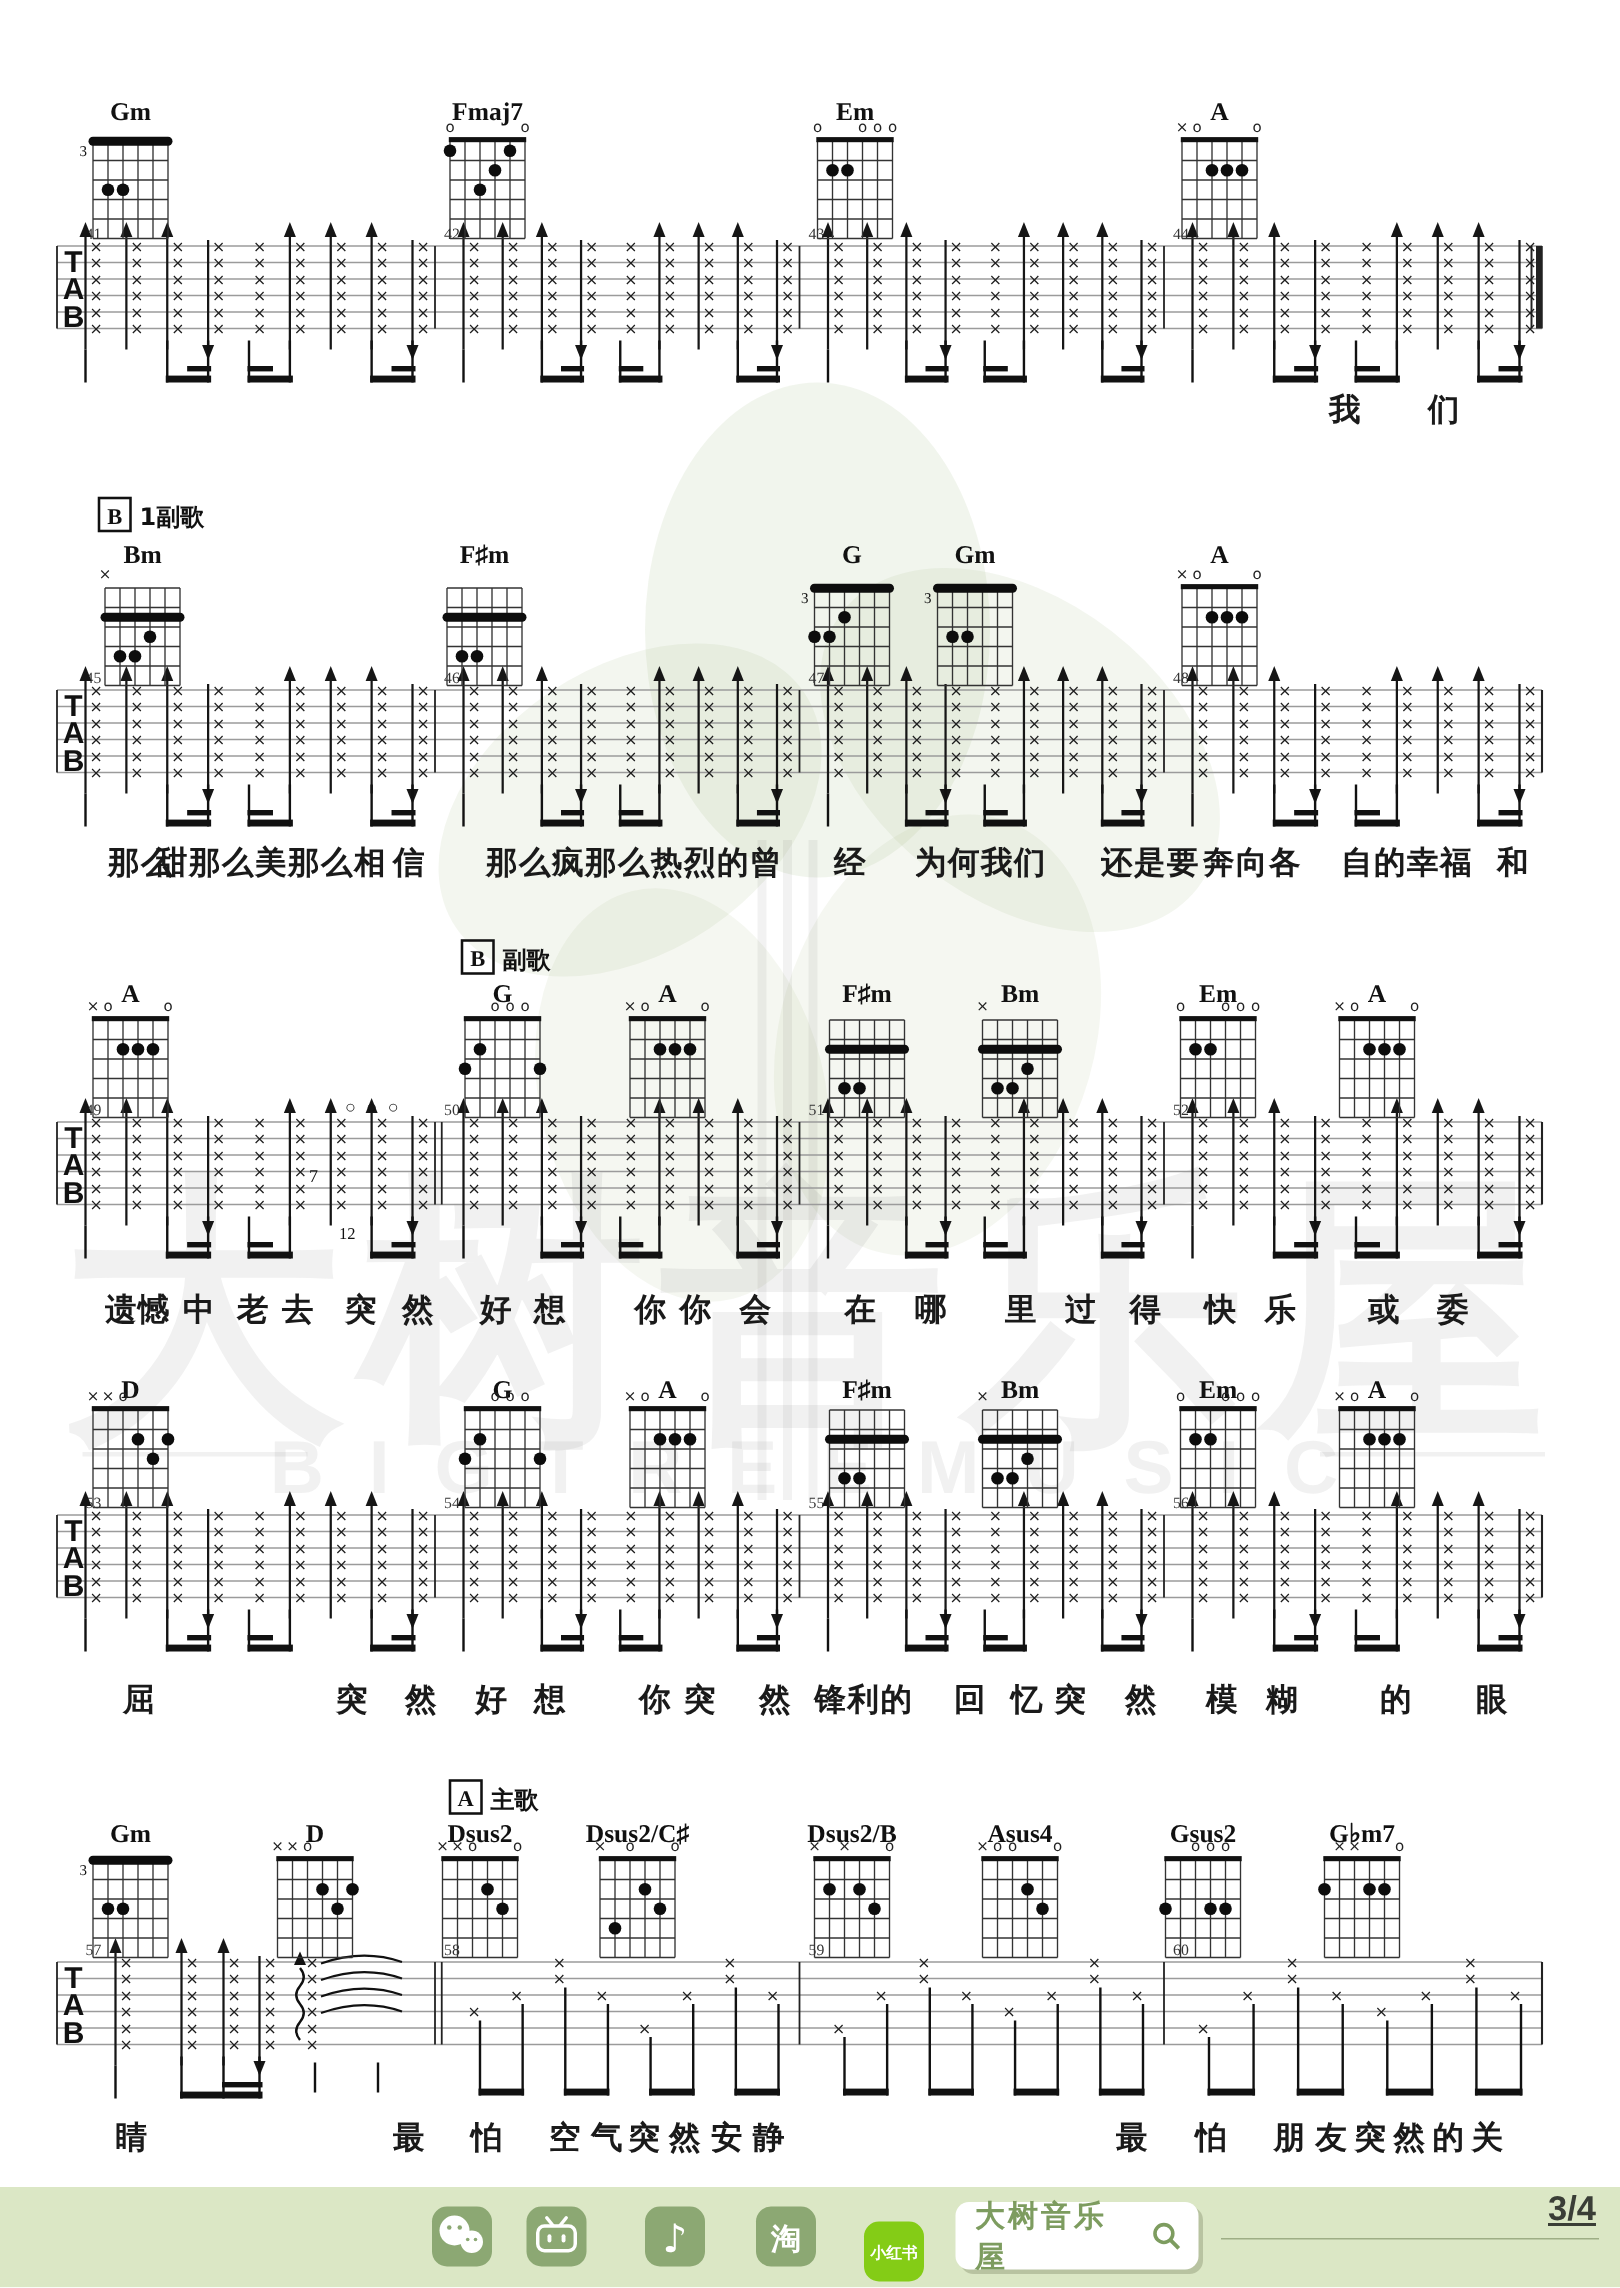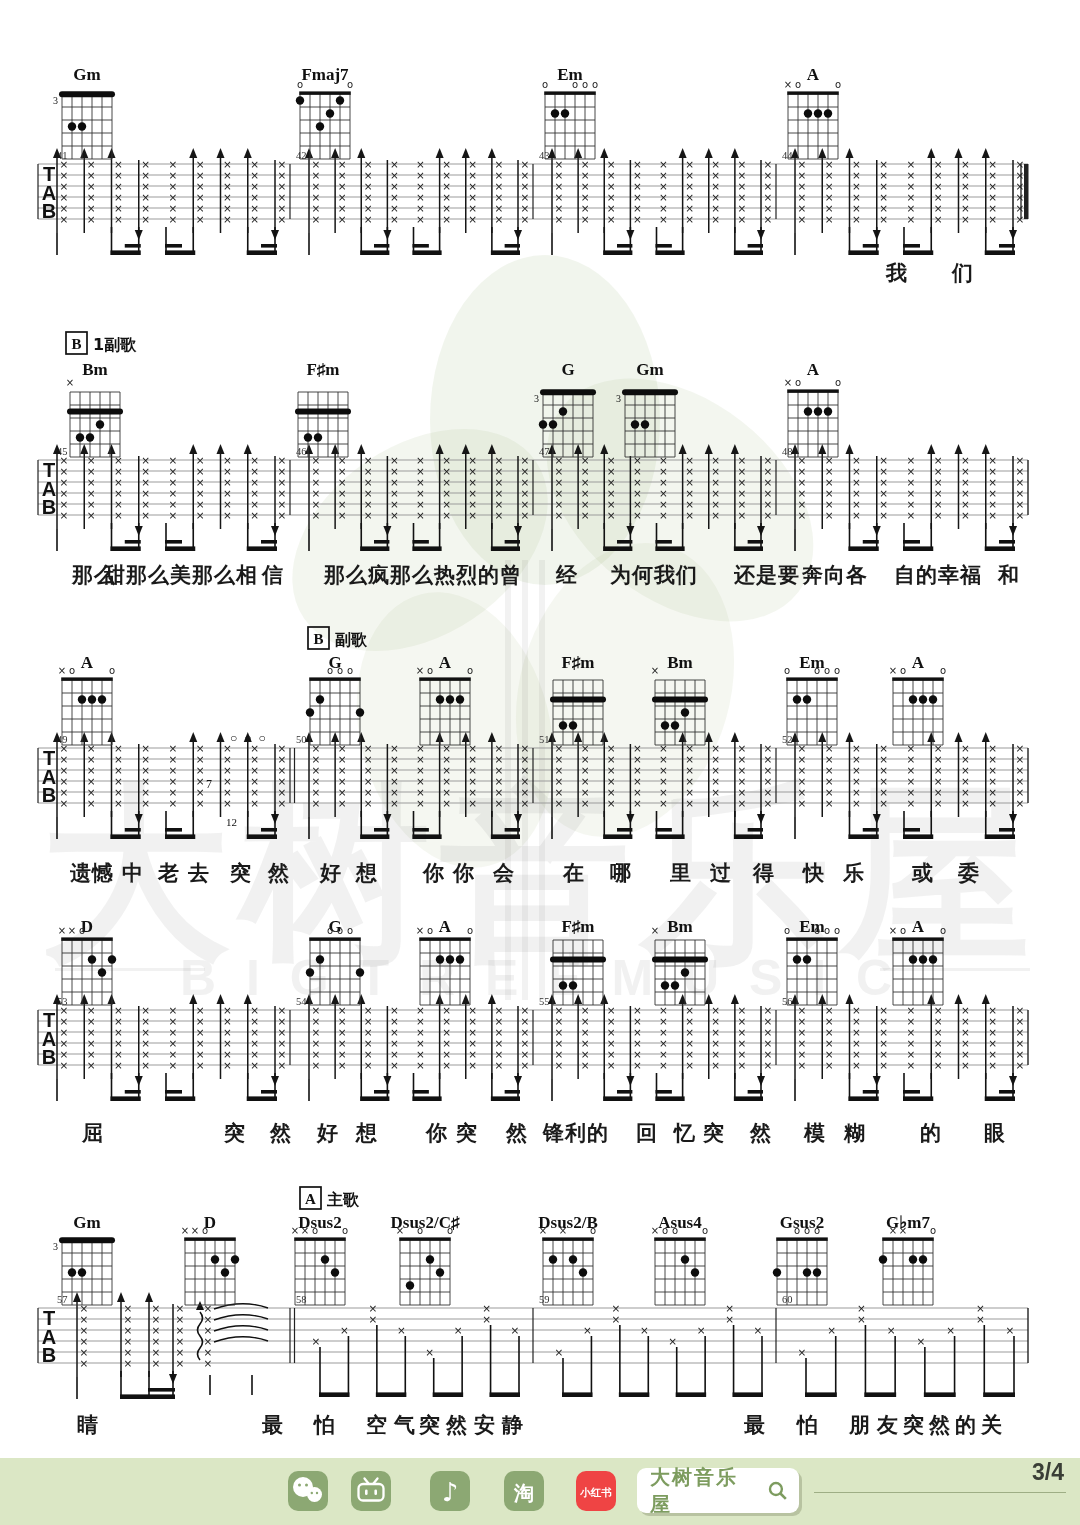--- a/index.html
+++ b/index.html
@@ -8,21 +8,21 @@
   .wm{position:absolute;inset:0;z-index:0;pointer-events:none;}
   .system{position:absolute;left:0;z-index:2;overflow:visible;}
   .footerband{position:absolute;left:0;top:1458px;width:1080px;height:67px;z-index:5;}
   .fic{position:absolute;width:40px;height:40px;border-radius:10px;top:13px;}
   .searchbox{position:absolute;top:10px;width:162px;height:45px;background:#ffffff;border-radius:9px;
              display:flex;align-items:center;gap:8px;padding:0 10px 0 13px;box-sizing:border-box;
              box-shadow:3px 3px 0 rgba(120,130,95,0.35);}
   .searchbox span{font-weight:bold;font-size:20px;letter-spacing:2px;font-family:"DejaVu Sans",sans-serif;}
   .pageline{position:absolute;height:1px;}
   .pagenum{position:absolute;font-weight:bold;font-size:23px;color:#3a3e36;
-           font-family:"Liberation Sans",sans-serif;}
+           font-family:"Liberation Sans",sans-serif;text-decoration:underline;}
 </style>
 </head>
 <body>
 
 <div class="page">
   <div class="wm">
     <svg width="1080" height="1525">
       <ellipse cx="545" cy="420" rx="115" ry="165" fill="rgba(170,190,140,0.16)"></ellipse>
       <ellipse cx="680" cy="500" rx="150" ry="100" transform="rotate(38 680 500)" fill="rgba(170,190,140,0.14)"></ellipse>
       <ellipse cx="420" cy="540" rx="140" ry="95" transform="rotate(-34 420 540)" fill="rgba(170,190,140,0.14)"></ellipse>
@@ -2414,21 +2414,21 @@
             <line x1="26.5" y1="7.5" x2="22.5" y2="12.5" stroke="#fff" stroke-width="2.3" stroke-linecap="round"></line>
             <rect x="14" y="18.5" width="2.6" height="5.5" rx="1.3" fill="#fff"></rect>
             <rect x="23.4" y="18.5" width="2.6" height="5.5" rx="1.3" fill="#fff"></rect>
           </svg></div>
         <div class="fic" style="left: 430px; background: rgb(140, 168, 115);"><svg width="40" height="40">
             <text x="20" y="30" text-anchor="middle" font-size="26" font-weight="bold" fill="#fff" font-family="DejaVu Sans, sans-serif">♪</text>
           </svg></div>
         <div class="fic" style="left: 504px; background: rgb(140, 168, 115);"><svg width="40" height="40">
             <text x="20" y="28.5" text-anchor="middle" font-size="20" font-weight="bold" fill="#fff" font-family="DejaVu Sans, sans-serif">淘</text>
           </svg></div>
-        <div class="fic" style="left: 576px; background: #ef4444;"><svg width="40" height="40">
+        <div class="fic" style="left: 576px; background: #84cc16; margin-top: 10px;"><svg width="40" height="40">
             <text x="20" y="24.5" text-anchor="middle" font-size="10.5" font-weight="bold" fill="#fff" font-family="DejaVu Sans, sans-serif">小红书</text>
           </svg></div>
       </div>
     <div class="searchbox" style="left:637px">
       <span style="color: rgb(125, 156, 95);">大树音乐屋</span>
       <svg width="22" height="22" viewBox="0 0 22 22">
         <circle cx="9" cy="9" r="6" fill="none" stroke-width="2.4" stroke="#7d9c5f"></circle>
         <line x1="13.5" y1="13.5" x2="19" y2="19" stroke-width="2.6" stroke="#7d9c5f"></line>
       </svg>
     </div>

